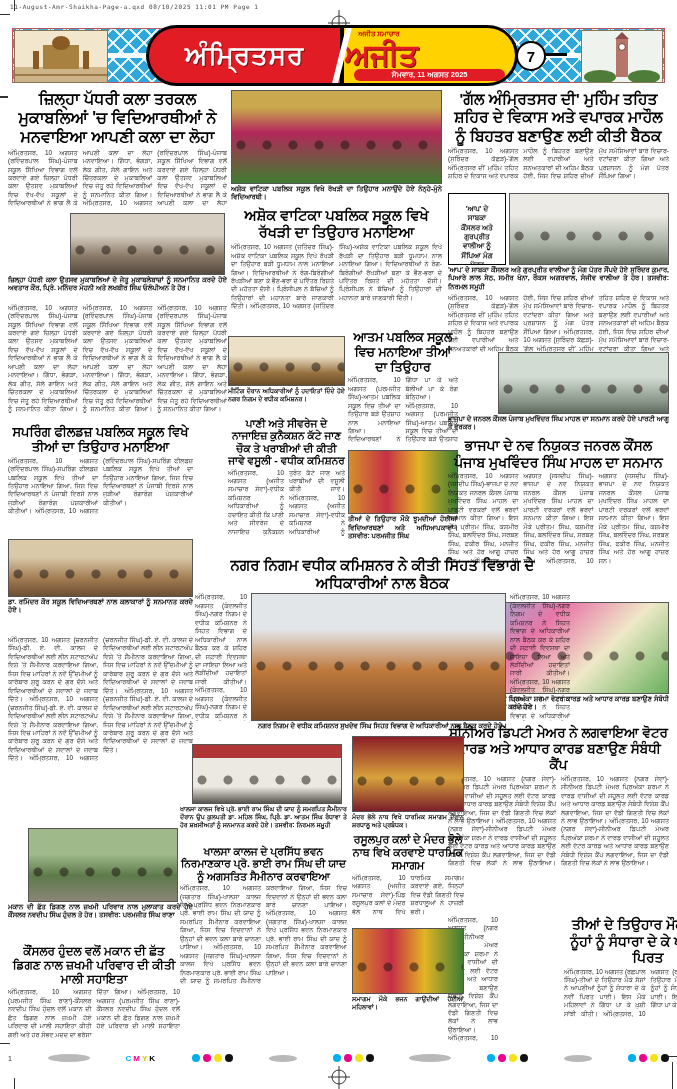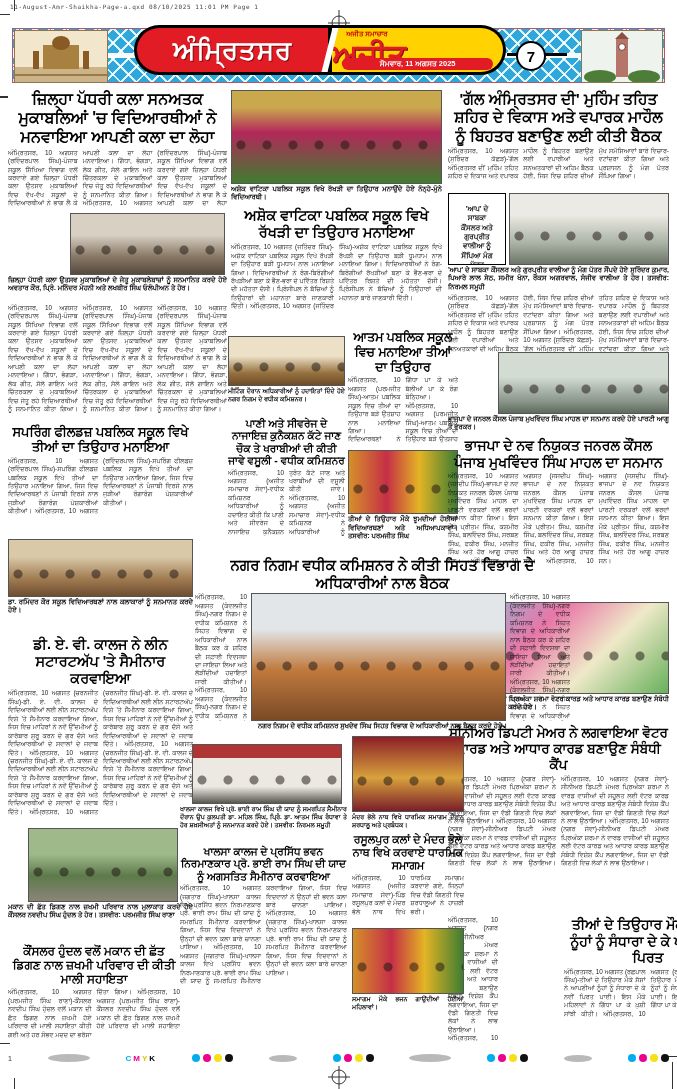--- a/index.html
+++ b/index.html
@@ -10,21 +10,21 @@
   .cropline{position:absolute;background:#333;}
   .reg{position:absolute;}
   
   .mast{position:absolute;left:12px;top:28px;width:653px;height:55px;}
   .mast-band{position:absolute;inset:0;background:
       linear-gradient(0deg,transparent 45%,rgba(255,255,255,.95) 45% 55%,transparent 55%),
       repeating-linear-gradient(45deg,transparent 0 9px,rgba(255,255,255,.85) 9px 11px),
       repeating-linear-gradient(-45deg,transparent 0 9px,rgba(255,255,255,.85) 9px 11px),
       #2ea7dd;border:1px solid #b56;}
   .mast-img{position:absolute;top:2px;height:51px;border:1px solid #875;}
-  .capsule{position:absolute;left:122px;top:-3px;width:372px;height:50px;background:#000;border-radius:32px;
+  .capsule{position:absolute;left:134px;top:-3px;width:372px;height:61px;background:#000;border-radius:32px;
            padding:3px;box-sizing:border-box;display:flex;z-index:3;}
   .cap-red{flex:1.12;background:#e11c24;border-radius:28px 0 0 28px;display:flex;align-items:center;justify-content:center;}
   .cap-red .city{font-size:26px;font-weight:800;color:#fff;letter-spacing:1px;text-shadow:1px 1px 0 #7a0c10;}
   .cap-div{width:6px;background:#fff;transform:skewX(-14deg);margin:0 -1px;z-index:2;}
   .cap-yellow{flex:1;background:#ffd200;border-radius:0 28px 28px 0;position:relative;overflow:hidden;}
   .cap-tag{position:absolute;top:2px;left:14px;font-size:7px;font-weight:700;color:#c20000;}
   .cap-brand{margin-top:12px;text-align:left;font-size:30px;font-weight:800;color:#e11c24;line-height:1;
              text-shadow:1px 1px 0 #7a0c10;}
   .cap-date{position:absolute;bottom:2px;left:10px;right:10px;background:#e11c24;color:#fff;font-size:7.5px;
             font-weight:700;text-align:center;border-radius:7px;padding:1px 0;}
@@ -127,36 +127,35 @@
       <div class="cap-yellow">
         <div class="cap-tag">ਅਜੀਤ ਸਮਾਚਾਰ</div>
         <div class="cap-brand">ਅਜੀਤ</div>
         <div class="cap-date">ਸੋਮਵਾਰ, 11 ਅਗਸਤ 2025</div>
       </div>
     </div>
     <div class="pagenum">7</div>
   </div>
 
   <div class="art" style="left:8px;top:90px;width:219px;">
-    <div class="hl" style="font-size:16px;">ਜ਼ਿਲ੍ਹਾ ਪੱਧਰੀ ਕਲਾ ਸਨਅਤਕ ਮੁਕਾਬਲਿਆਂ 'ਚ ਵਿਦਿਆਰਥੀਆਂ ਨੇ ਮਨਵਾਇਆ ਆਪਣੀ ਕਲਾ ਦਾ ਲੋਹਾ</div>
+    <div class="hl" style="font-size:16px;">ਜ਼ਿਲ੍ਹਾ ਪੱਧਰੀ ਕਲਾ ਤਰਕਲ ਮੁਕਾਬਲਿਆਂ 'ਚ ਵਿਦਿਆਰਥੀਆਂ ਨੇ ਮਨਵਾਇਆ ਆਪਣੀ ਕਲਾ ਦਾ ਲੋਹਾ</div>
     <div class="bodytxt" style="columns:3;height:62px;">ਅੰਮ੍ਰਿਤਸਰ, 10 ਅਗਸਤ (ਰਵਿੰਦਰਪਾਲ ਸਿੰਘ)-ਪੰਜਾਬ ਸਕੂਲ ਸਿੱਖਿਆ ਵਿਭਾਗ ਵਲੋਂ ਕਰਵਾਏ ਗਏ ਜ਼ਿਲ੍ਹਾ ਪੱਧਰੀ ਕਲਾ ਉਤਸਵ ਮੁਕਾਬਲਿਆਂ ਵਿਚ ਵੱਖ-ਵੱਖ ਸਕੂਲਾਂ ਦੇ ਵਿਦਿਆਰਥੀਆਂ ਨੇ ਭਾਗ ਲੈ ਕੇ ਆਪਣੀ ਕਲਾ ਦਾ ਲੋਹਾ ਮਨਵਾਇਆ। ਗਿੱਧਾ, ਭੰਗੜਾ, ਲੋਕ ਗੀਤ, ਸੋਲੋ ਗਾਇਨ ਅਤੇ ਚਿੱਤਰਕਲਾ ਦੇ ਮੁਕਾਬਲਿਆਂ ਵਿਚ ਜੇਤੂ ਰਹੇ ਵਿਦਿਆਰਥੀਆਂ ਨੂੰ ਸਨਮਾਨਿਤ ਕੀਤਾ ਗਿਆ। ਅੰਮ੍ਰਿਤਸਰ, 10 ਅਗਸਤ (ਰਵਿੰਦਰਪਾਲ ਸਿੰਘ)-ਪੰਜਾਬ ਸਕੂਲ ਸਿੱਖਿਆ ਵਿਭਾਗ ਵਲੋਂ ਕਰਵਾਏ ਗਏ ਜ਼ਿਲ੍ਹਾ ਪੱਧਰੀ ਕਲਾ ਉਤਸਵ ਮੁਕਾਬਲਿਆਂ ਵਿਚ ਵੱਖ-ਵੱਖ ਸਕੂਲਾਂ ਦੇ ਵਿਦਿਆਰਥੀਆਂ ਨੇ ਭਾਗ ਲੈ ਕੇ ਆਪਣੀ ਕਲਾ ਦਾ ਲੋਹਾ ਮਨਵਾਇਆ। ਗਿੱਧਾ, ਭੰਗੜਾ, ਲੋਕ ਗੀਤ, ਸੋਲੋ ਗਾਇਨ ਅਤੇ ਚਿੱਤਰਕਲਾ ਦੇ ਮੁਕਾਬਲਿਆਂ ਵਿਚ ਜੇਤੂ ਰਹੇ ਵਿਦਿਆਰਥੀਆਂ ਨੂੰ ਸਨਮਾਨਿਤ ਕੀਤਾ ਗਿਆ।</div>
     <div class="ph ph-stage" style="margin:2px 0 0 62px;width:155px;height:62px;"></div>
     <div class="cap" style="height:28px;">ਜ਼ਿਲ੍ਹਾ ਪੱਧਰੀ ਕਲਾ ਉਤਸਵ ਮੁਕਾਬਲਿਆਂ ਦੇ ਜੇਤੂ ਮੁਕਾਬਲੇਬਾਜ਼ਾਂ ਨੂੰ ਸਨਮਾਨਿਤ ਕਰਦੇ ਹੋਏ ਅਵਤਾਰ ਕੌਰ, ਪ੍ਰਿੰ. ਮਨਿੰਦਰ ਮੋਹਨੀ ਅਤੇ ਲਖਬੀਰ ਸਿੰਘ ਓਲੰਪੀਅਨ ਤੇ ਹੋਰ।</div>
     <div class="bodytxt" style="columns:3;height:124px;">ਅੰਮ੍ਰਿਤਸਰ, 10 ਅਗਸਤ (ਰਵਿੰਦਰਪਾਲ ਸਿੰਘ)-ਪੰਜਾਬ ਸਕੂਲ ਸਿੱਖਿਆ ਵਿਭਾਗ ਵਲੋਂ ਕਰਵਾਏ ਗਏ ਜ਼ਿਲ੍ਹਾ ਪੱਧਰੀ ਕਲਾ ਉਤਸਵ ਮੁਕਾਬਲਿਆਂ ਵਿਚ ਵੱਖ-ਵੱਖ ਸਕੂਲਾਂ ਦੇ ਵਿਦਿਆਰਥੀਆਂ ਨੇ ਭਾਗ ਲੈ ਕੇ ਆਪਣੀ ਕਲਾ ਦਾ ਲੋਹਾ ਮਨਵਾਇਆ। ਗਿੱਧਾ, ਭੰਗੜਾ, ਲੋਕ ਗੀਤ, ਸੋਲੋ ਗਾਇਨ ਅਤੇ ਚਿੱਤਰਕਲਾ ਦੇ ਮੁਕਾਬਲਿਆਂ ਵਿਚ ਜੇਤੂ ਰਹੇ ਵਿਦਿਆਰਥੀਆਂ ਨੂੰ ਸਨਮਾਨਿਤ ਕੀਤਾ ਗਿਆ। ਅੰਮ੍ਰਿਤਸਰ, 10 ਅਗਸਤ (ਰਵਿੰਦਰਪਾਲ ਸਿੰਘ)-ਪੰਜਾਬ ਸਕੂਲ ਸਿੱਖਿਆ ਵਿਭਾਗ ਵਲੋਂ ਕਰਵਾਏ ਗਏ ਜ਼ਿਲ੍ਹਾ ਪੱਧਰੀ ਕਲਾ ਉਤਸਵ ਮੁਕਾਬਲਿਆਂ ਵਿਚ ਵੱਖ-ਵੱਖ ਸਕੂਲਾਂ ਦੇ ਵਿਦਿਆਰਥੀਆਂ ਨੇ ਭਾਗ ਲੈ ਕੇ ਆਪਣੀ ਕਲਾ ਦਾ ਲੋਹਾ ਮਨਵਾਇਆ। ਗਿੱਧਾ, ਭੰਗੜਾ, ਲੋਕ ਗੀਤ, ਸੋਲੋ ਗਾਇਨ ਅਤੇ ਚਿੱਤਰਕਲਾ ਦੇ ਮੁਕਾਬਲਿਆਂ ਵਿਚ ਜੇਤੂ ਰਹੇ ਵਿਦਿਆਰਥੀਆਂ ਨੂੰ ਸਨਮਾਨਿਤ ਕੀਤਾ ਗਿਆ। ਅੰਮ੍ਰਿਤਸਰ, 10 ਅਗਸਤ (ਰਵਿੰਦਰਪਾਲ ਸਿੰਘ)-ਪੰਜਾਬ ਸਕੂਲ ਸਿੱਖਿਆ ਵਿਭਾਗ ਵਲੋਂ ਕਰਵਾਏ ਗਏ ਜ਼ਿਲ੍ਹਾ ਪੱਧਰੀ ਕਲਾ ਉਤਸਵ ਮੁਕਾਬਲਿਆਂ ਵਿਚ ਵੱਖ-ਵੱਖ ਸਕੂਲਾਂ ਦੇ ਵਿਦਿਆਰਥੀਆਂ ਨੇ ਭਾਗ ਲੈ ਕੇ ਆਪਣੀ ਕਲਾ ਦਾ ਲੋਹਾ ਮਨਵਾਇਆ। ਗਿੱਧਾ, ਭੰਗੜਾ, ਲੋਕ ਗੀਤ, ਸੋਲੋ ਗਾਇਨ ਅਤੇ ਚਿੱਤਰਕਲਾ ਦੇ ਮੁਕਾਬਲਿਆਂ ਵਿਚ ਜੇਤੂ ਰਹੇ ਵਿਦਿਆਰਥੀਆਂ ਨੂੰ ਸਨਮਾਨਿਤ ਕੀਤਾ ਗਿਆ।</div>
   </div>
 
   <div class="art" style="left:8px;top:424px;width:185px;">
     <div class="hl" style="font-size:13px;">ਸਪਰਿੰਗ ਫੀਲਡਜ਼ ਪਬਲਿਕ ਸਕੂਲ ਵਿਖੇ ਤੀਆਂ ਦਾ ਤਿਉਹਾਰ ਮਨਾਇਆ</div>
     <div class="bodytxt" style="columns:2;height:82px;">ਅੰਮ੍ਰਿਤਸਰ, 10 ਅਗਸਤ (ਰਵਿੰਦਰਪਾਲ ਸਿੰਘ)-ਸਪਰਿੰਗ ਫੀਲਡਜ਼ ਪਬਲਿਕ ਸਕੂਲ ਵਿਖੇ ਤੀਆਂ ਦਾ ਤਿਉਹਾਰ ਮਨਾਇਆ ਗਿਆ, ਜਿਸ ਵਿਚ ਵਿਦਿਆਰਥਣਾਂ ਨੇ ਪੰਜਾਬੀ ਵਿਰਸੇ ਨਾਲ ਜੁੜੀਆਂ ਰੰਗਾਰੰਗ ਪੇਸ਼ਕਾਰੀਆਂ ਕੀਤੀਆਂ। ਅੰਮ੍ਰਿਤਸਰ, 10 ਅਗਸਤ (ਰਵਿੰਦਰਪਾਲ ਸਿੰਘ)-ਸਪਰਿੰਗ ਫੀਲਡਜ਼ ਪਬਲਿਕ ਸਕੂਲ ਵਿਖੇ ਤੀਆਂ ਦਾ ਤਿਉਹਾਰ ਮਨਾਇਆ ਗਿਆ, ਜਿਸ ਵਿਚ ਵਿਦਿਆਰਥਣਾਂ ਨੇ ਪੰਜਾਬੀ ਵਿਰਸੇ ਨਾਲ ਜੁੜੀਆਂ ਰੰਗਾਰੰਗ ਪੇਸ਼ਕਾਰੀਆਂ ਕੀਤੀਆਂ।</div>
     <div class="ph ph-hall" style="width:100%;height:58px;"></div>
     <div class="cap" style="height:24px;">ਡਾ. ਰਮਿੰਦਰ ਕੌਰ ਸਕੂਲ ਵਿਦਿਆਰਥਣਾਂ ਨਾਲ ਕਲਾਕਾਰਾਂ ਨੂੰ ਸਨਮਾਨਤ ਕਰਦੇ ਹੋਏ।</div>
   </div>
 
   <div class="art" style="left:8px;top:636px;width:185px;">
-    <div class="hl" style="font-size:14.5px;">ਡੀ. ਏ. ਵੀ. ਕਾਲਜ ਨੇ ਲੀਨ ਸਟਾਰਟਅੱਪ 'ਤੇ ਸੈਮੀਨਾਰ ਕਰਵਾਇਆ</div>
     <div class="bodytxt" style="columns:2;height:146px;">ਅੰਮ੍ਰਿਤਸਰ, 10 ਅਗਸਤ (ਚਰਨਜੀਤ ਸਿੰਘ)-ਡੀ. ਏ. ਵੀ. ਕਾਲਜ ਦੇ ਵਿਦਿਆਰਥੀਆਂ ਲਈ ਲੀਨ ਸਟਾਰਟਅੱਪ ਵਿਸ਼ੇ 'ਤੇ ਸੈਮੀਨਾਰ ਕਰਵਾਇਆ ਗਿਆ, ਜਿਸ ਵਿਚ ਮਾਹਿਰਾਂ ਨੇ ਨਵੇਂ ਉੱਦਮੀਆਂ ਨੂੰ ਕਾਰੋਬਾਰ ਸ਼ੁਰੂ ਕਰਨ ਦੇ ਗੁਰ ਦੱਸੇ ਅਤੇ ਵਿਦਿਆਰਥੀਆਂ ਦੇ ਸਵਾਲਾਂ ਦੇ ਜਵਾਬ ਦਿੱਤੇ। ਅੰਮ੍ਰਿਤਸਰ, 10 ਅਗਸਤ (ਚਰਨਜੀਤ ਸਿੰਘ)-ਡੀ. ਏ. ਵੀ. ਕਾਲਜ ਦੇ ਵਿਦਿਆਰਥੀਆਂ ਲਈ ਲੀਨ ਸਟਾਰਟਅੱਪ ਵਿਸ਼ੇ 'ਤੇ ਸੈਮੀਨਾਰ ਕਰਵਾਇਆ ਗਿਆ, ਜਿਸ ਵਿਚ ਮਾਹਿਰਾਂ ਨੇ ਨਵੇਂ ਉੱਦਮੀਆਂ ਨੂੰ ਕਾਰੋਬਾਰ ਸ਼ੁਰੂ ਕਰਨ ਦੇ ਗੁਰ ਦੱਸੇ ਅਤੇ ਵਿਦਿਆਰਥੀਆਂ ਦੇ ਸਵਾਲਾਂ ਦੇ ਜਵਾਬ ਦਿੱਤੇ। ਅੰਮ੍ਰਿਤਸਰ, 10 ਅਗਸਤ (ਚਰਨਜੀਤ ਸਿੰਘ)-ਡੀ. ਏ. ਵੀ. ਕਾਲਜ ਦੇ ਵਿਦਿਆਰਥੀਆਂ ਲਈ ਲੀਨ ਸਟਾਰਟਅੱਪ ਵਿਸ਼ੇ 'ਤੇ ਸੈਮੀਨਾਰ ਕਰਵਾਇਆ ਗਿਆ, ਜਿਸ ਵਿਚ ਮਾਹਿਰਾਂ ਨੇ ਨਵੇਂ ਉੱਦਮੀਆਂ ਨੂੰ ਕਾਰੋਬਾਰ ਸ਼ੁਰੂ ਕਰਨ ਦੇ ਗੁਰ ਦੱਸੇ ਅਤੇ ਵਿਦਿਆਰਥੀਆਂ ਦੇ ਸਵਾਲਾਂ ਦੇ ਜਵਾਬ ਦਿੱਤੇ। ਅੰਮ੍ਰਿਤਸਰ, 10 ਅਗਸਤ (ਚਰਨਜੀਤ ਸਿੰਘ)-ਡੀ. ਏ. ਵੀ. ਕਾਲਜ ਦੇ ਵਿਦਿਆਰਥੀਆਂ ਲਈ ਲੀਨ ਸਟਾਰਟਅੱਪ ਵਿਸ਼ੇ 'ਤੇ ਸੈਮੀਨਾਰ ਕਰਵਾਇਆ ਗਿਆ, ਜਿਸ ਵਿਚ ਮਾਹਿਰਾਂ ਨੇ ਨਵੇਂ ਉੱਦਮੀਆਂ ਨੂੰ ਕਾਰੋਬਾਰ ਸ਼ੁਰੂ ਕਰਨ ਦੇ ਗੁਰ ਦੱਸੇ ਅਤੇ ਵਿਦਿਆਰਥੀਆਂ ਦੇ ਸਵਾਲਾਂ ਦੇ ਜਵਾਬ ਦਿੱਤੇ।</div>
   </div>
 
   <div class="art" style="left:8px;top:828px;width:185px;">
     <div class="ph ph-visit" style="margin-left:20px;width:150px;height:74px;"></div>
     <div class="cap" style="height:38px;">ਮਕਾਨ ਦੀ ਛੱਤ ਡਿਗਣ ਨਾਲ ਜ਼ਖਮੀ ਪਰਿਵਾਰ ਨਾਲ ਮੁਲਾਕਾਤ ਕਰਦੇ ਹੋਏ ਕੌਂਸਲਰ ਨਵਦੀਪ ਸਿੰਘ ਹੁੰਦਲ ਤੇ ਹੋਰ। ਤਸਵੀਰ: ਪਰਮਜੀਤ ਸਿੰਘ ਰਾਣਾ</div>
   </div>
 
   <div class="art" style="left:8px;top:944px;width:172px;">
     <div class="hl" style="font-size:12px;">ਕੌਂਸਲਰ ਹੁੰਦਲ ਵਲੋਂ ਮਕਾਨ ਦੀ ਛੱਤ ਡਿਗਣ ਨਾਲ ਜ਼ਖਮੀ ਪਰਿਵਾਰ ਦੀ ਕੀਤੀ ਮਾਲੀ ਸਹਾਇਤਾ</div>

